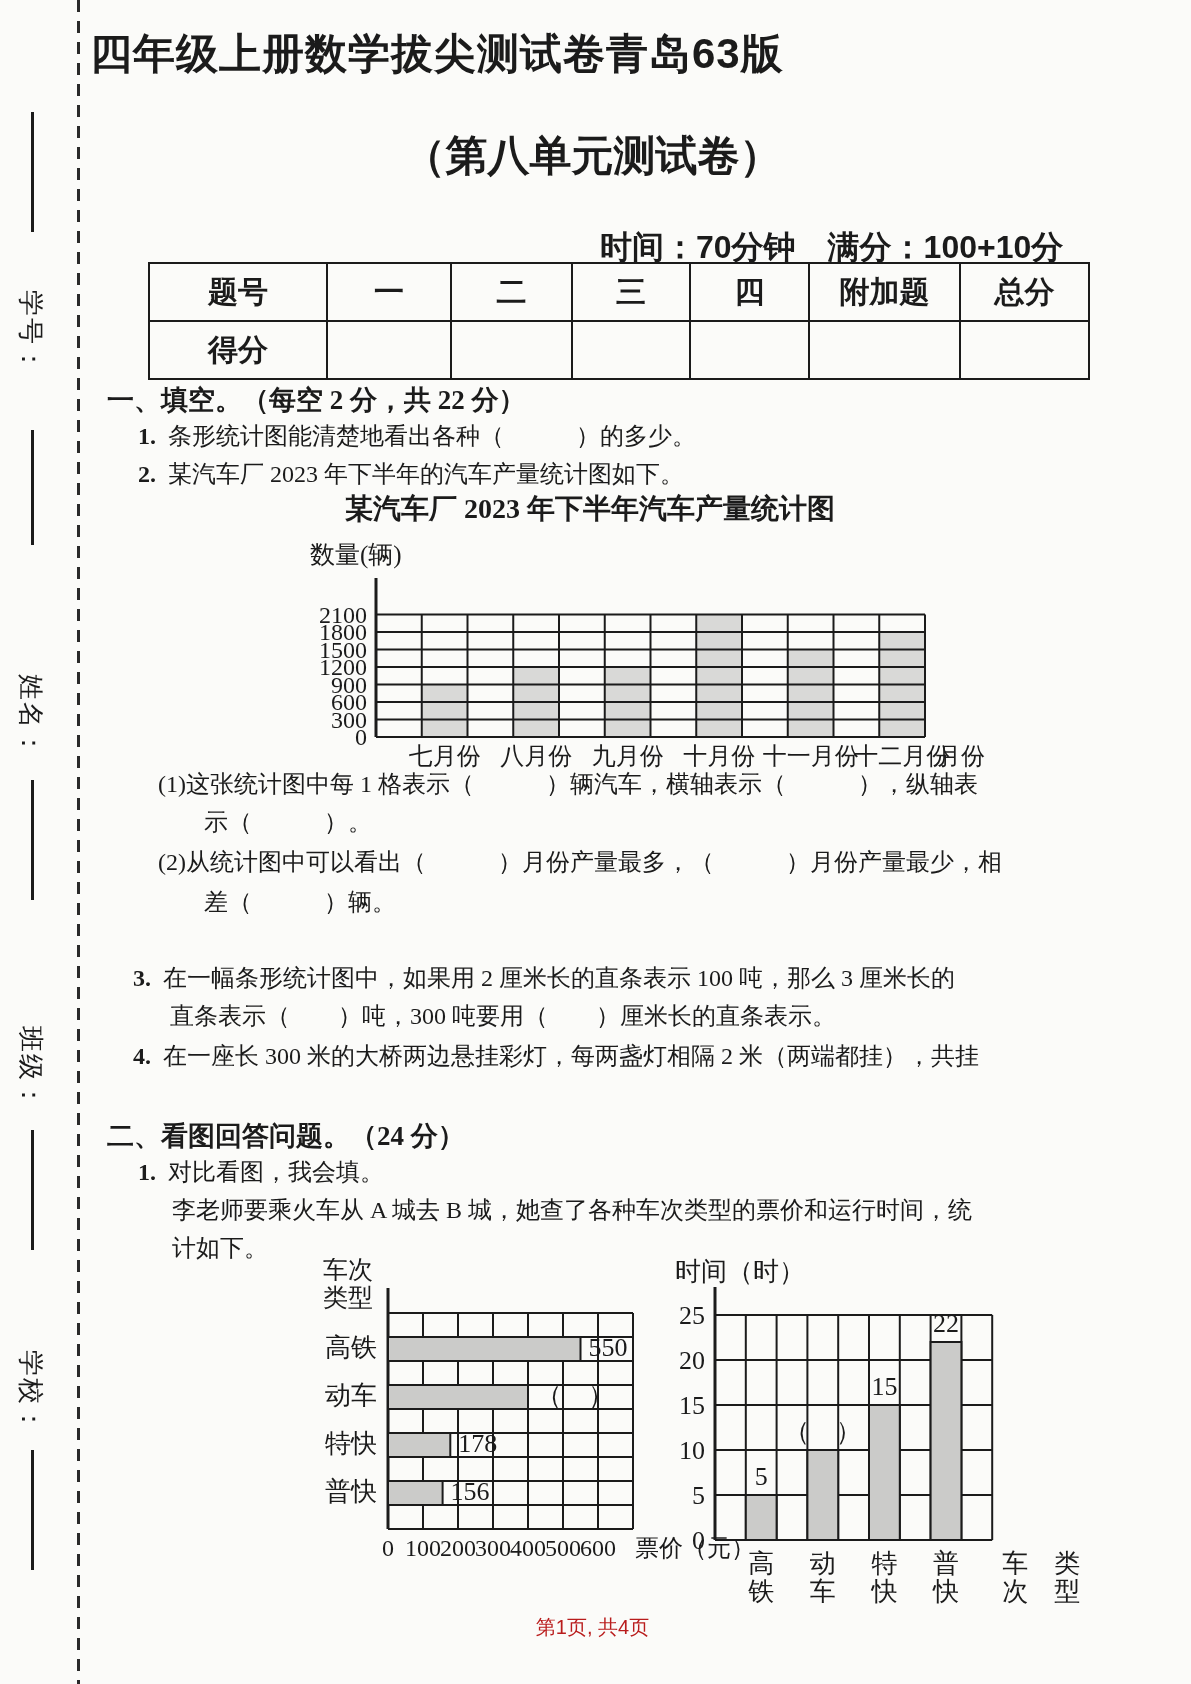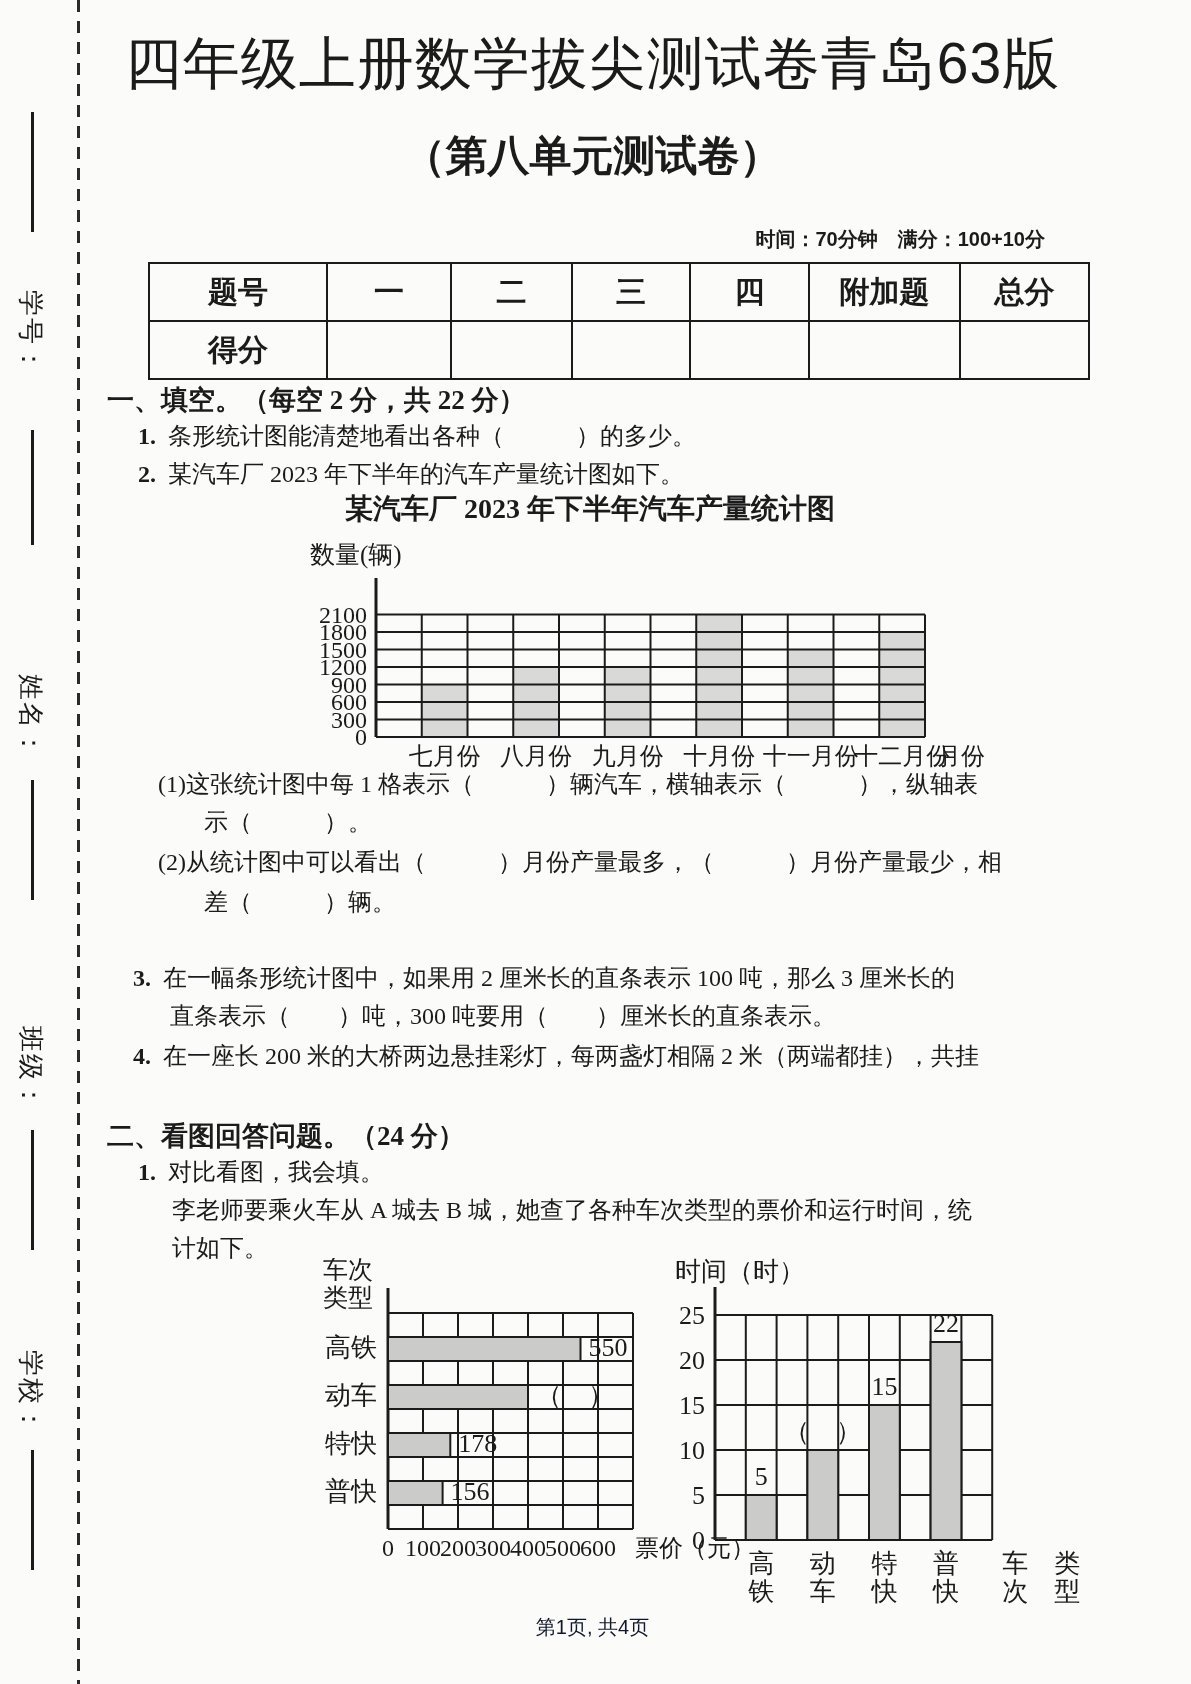--- a/index.html
+++ b/index.html
@@ -16,50 +16,50 @@
   .bl1{top:112px;height:120px;} .bl2{top:430px;height:115px;}
   .bl3{top:780px;height:120px;} .bl4{top:1130px;height:120px;}
   .bl5{top:1450px;height:120px;}
   .sb-label{
     position:absolute;left:14px;width:34px;height:90px;
     writing-mode:vertical-rl;text-orientation:sideways;
     font-size:26px;letter-spacing:2px;
   }
   .sbl1{top:290px;} .sbl2{top:674px;} .sbl3{top:1026px;} .sbl4{top:1350px;}
   .title{
-    position:absolute;left:90px;top:26px;width:1005px;text-align:center;
+    position:absolute;left:90px;top:26px;width:1005px;text-align:left;
     font-family:"Liberation Sans","DejaVu Sans",sans-serif;
-    font-size:57px;font-weight:normal;letter-spacing:1px;white-space:nowrap;
+    font-size:42px;font-weight:bold;letter-spacing:1px;white-space:nowrap;
   }
   .subtitle{
     position:absolute;left:90px;top:128px;width:1005px;text-align:center;
     font-family:"Liberation Sans","DejaVu Sans",sans-serif;
     font-size:42px;font-weight:bold;white-space:nowrap;
   }
   .meta{
     position:absolute;left:600px;top:226px;width:445px;text-align:right;
     font-family:"Liberation Sans","DejaVu Sans",sans-serif;
-    font-size:20px;font-weight:bold;white-space:nowrap;
+    font-size:32px;font-weight:bold;white-space:nowrap;
   }
   .score-table{position:absolute;left:148px;top:262px;border-collapse:collapse;table-layout:fixed;padding-left:12px;}
   .score-table td{
     border:2.5px solid #1b1b1b;height:56px;text-align:center;vertical-align:middle;
     font-size:30px;font-weight:bold;padding:0;
   }
   .line{position:absolute;font-size:24px;white-space:nowrap;}
   .line .qnum{font-weight:bold;margin-right:12px;}
   .sec-title{font-weight:bold;font-size:27px;}
   .chart1-title{
     position:absolute;left:140px;top:490px;width:900px;text-align:center;
     font-size:28px;font-weight:bold;white-space:nowrap;
   }
   .chart{position:absolute;}
   .footer{
     position:absolute;left:90px;top:1614px;width:1005px;text-align:center;
-    font-size:20px;font-family:"Liberation Sans","DejaVu Sans",sans-serif;color:#0f172a;
+    font-size:20px;font-family:"Liberation Sans","DejaVu Sans",sans-serif;color:#b91c1c;
   }
 </style>
 </head>
 <body>
 
 <div class="page">
 
   <div class="binding-line"></div>
   <div class="blank-line bl1"></div>
   <div class="sb-label sbl1">学号：</div>
@@ -169,21 +169,21 @@
   <div class="line" style="left:204px;top:806px">示（　　　）。</div>
   <div class="line" style="left:158px;top:846px">(2)从统计图中可以看出（　　　）月份产量最多，（　　　）月份产量最少，相</div>
   <div class="line" style="left:204px;top:886px">差（　　　）辆。</div>
 
   <div class="line" style="left:133px;top:962px">
     <b class="qnum">3.</b><span>在一幅条形统计图中，如果用 2 厘米长的直条表示 100 吨，那么 3 厘米长的</span>
   </div>
   <div class="line" style="left:170px;top:1000px">直条表示（　　）吨，300 吨要用（　　）厘米长的直条表示。</div>
 
   <div class="line" style="left:133px;top:1040px">
-    <b class="qnum">4.</b><span>在一座长 200 米的大桥两边悬挂彩灯，每两盏灯相隔 2 米（两端都挂），共挂</span>
+    <b class="qnum">4.</b><span>在一座长 300 米的大桥两边悬挂彩灯，每两盏灯相隔 2 米（两端都挂），共挂</span>
   </div>
 
   <div class="line sec-title" style="left:107px;top:1118px">二、看图回答问题。（24 分）</div>
   <div class="line" style="left:138px;top:1156px">
     <b class="qnum">1.</b><span>对比看图，我会填。</span>
   </div>
   <div class="line" style="left:172px;top:1194px">李老师要乘火车从 A 城去 B 城，她查了各种车次类型的票价和运行时间，统</div>
   <div class="line" style="left:172px;top:1232px">计如下。</div>
 
   <svg id="chart-price" class="chart" style="left:300px;top:1258px" width="440" height="325">

